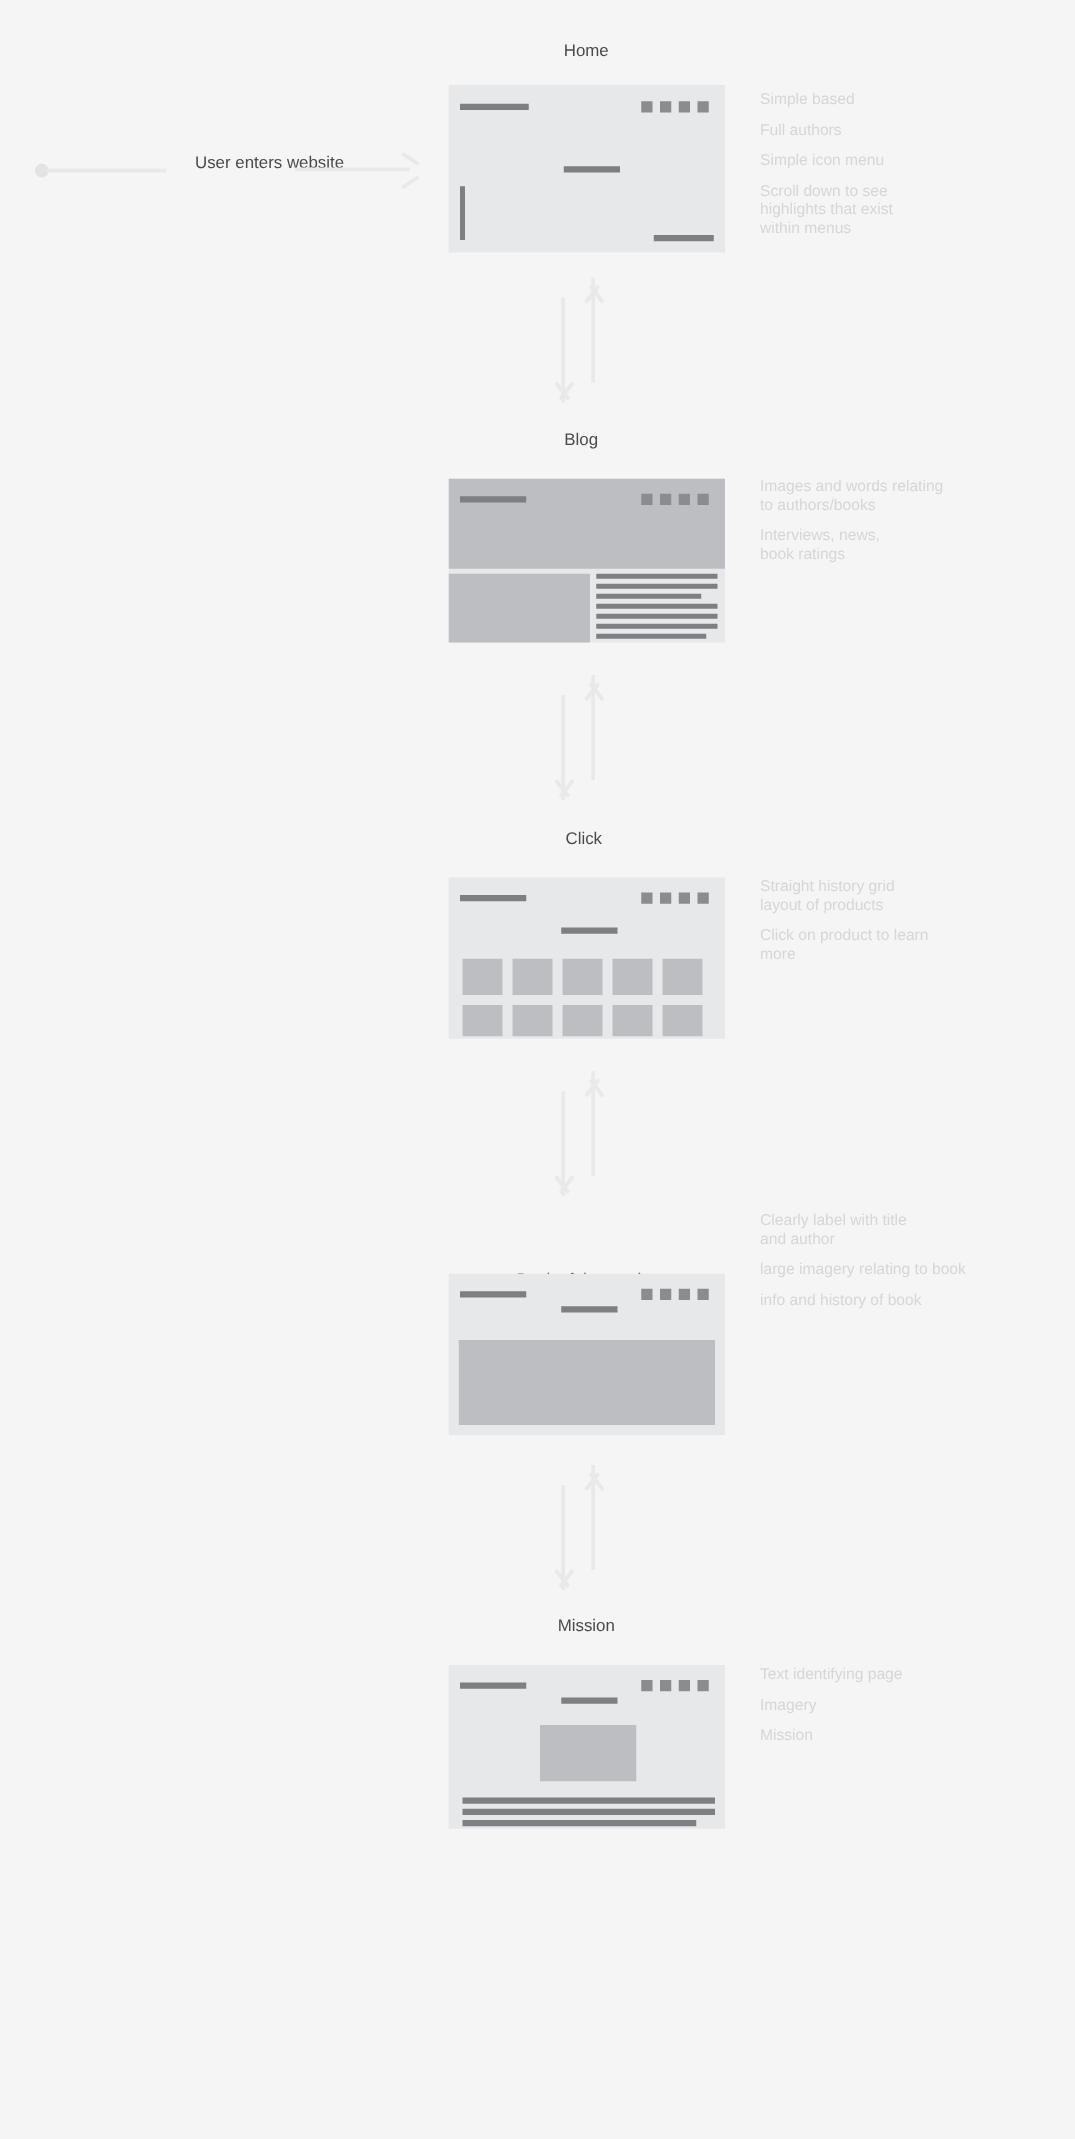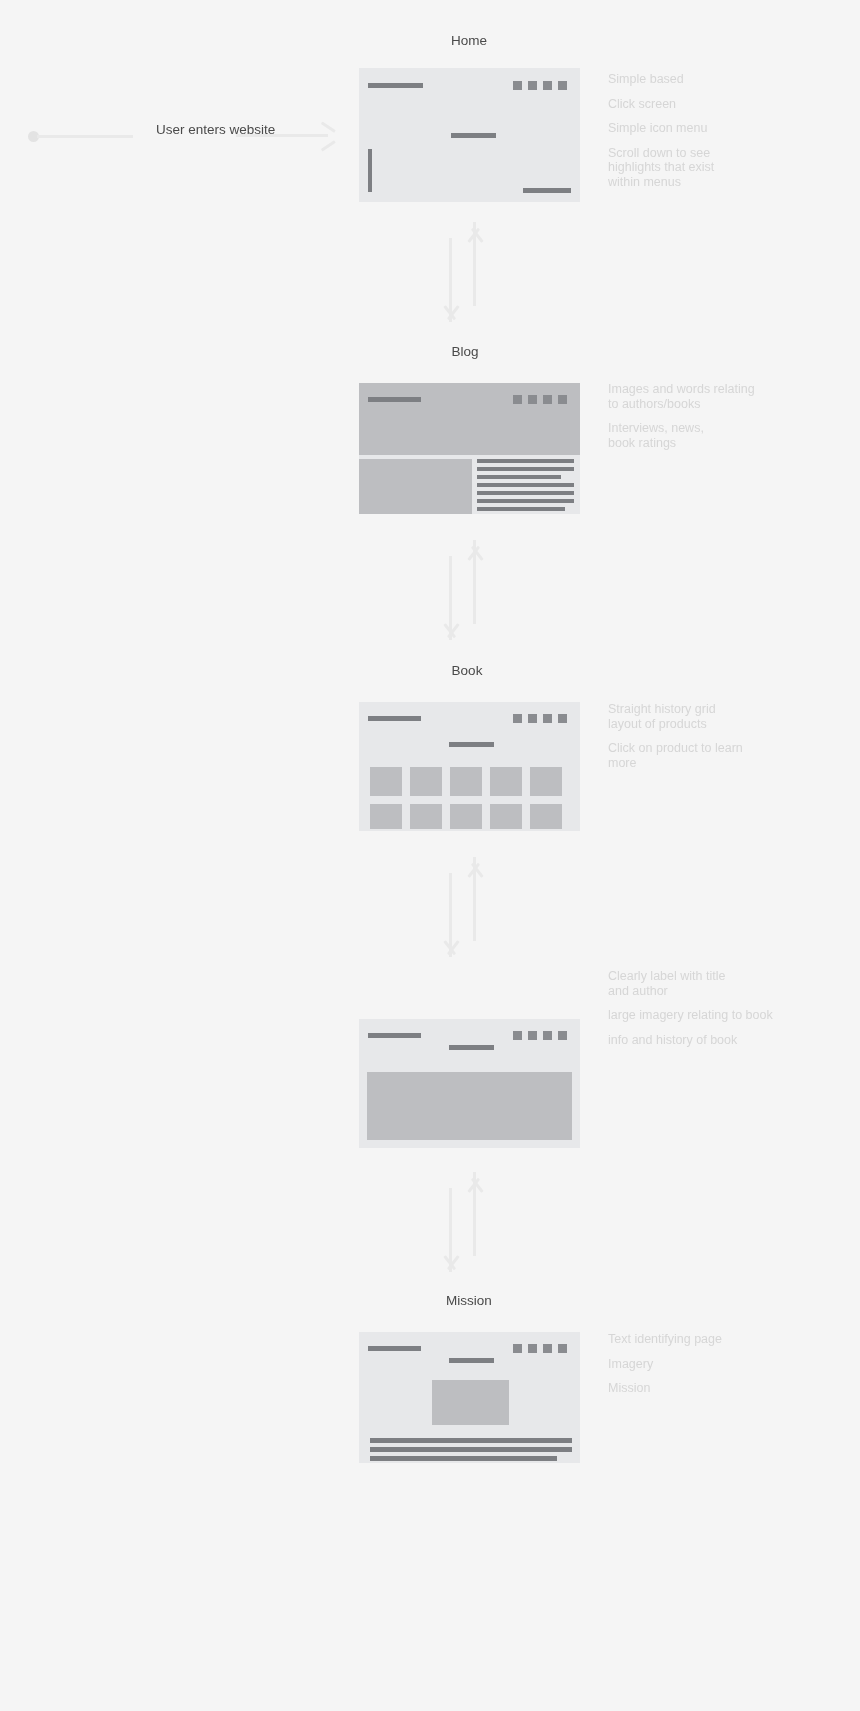--- a/index.html
+++ b/index.html
@@ -139,21 +139,21 @@
       <i></i>
       <i></i>
     </div>
     <div class="bar" style="left:92px; top:65px; width:45px; height:5px;"></div>
     <div class="bar" style="left:9px; top:81px; width:4px; height:43px;"></div>
     <div class="bar" style="right:9px; bottom:9px; width:48px; height:5px;"></div>
   </div>
 
   <div class="notes" style="top:72px;">
     <p>Simple based</p>
-    <p>Click screen</p>
+    <p>Full authors</p>
     <p>Simple icon menu</p>
     <p>Scroll down to see
 highlights that exist
 within menus</p>
   </div>
 
   <div class="v-arrows" style="left:444px; top:222px; height:100px;">
     <div class="v-shaft" style="left:5px; top:16px; height:84px;"></div>
     <div class="v-head down" style="left:-5px; top:84px;">
         <span></span>
@@ -202,21 +202,21 @@
         <span></span>
         <span></span>
       </div>
     <div class="v-shaft" style="left:29px; top:0px; height:84px;"></div>
     <div class="v-head up" style="left:19px; top:0px;">
         <span></span>
         <span></span>
       </div>
   </div>
 
-  <div class="page-title" style="left:317px; top:663px;">Book</div>
+  <div class="page-title" style="left:317px; top:663px;">Click</div>
 
   <div class="wf" style="top:702px; height:129px;">
     <div class="bar" style="left:9px; top:14px; width:53px; height:5px;"></div>
     <div class="menu-dots" style="right:13px; top:12px;">
       <i></i>
       <i></i>
       <i></i>
       <i></i>
     </div>
     <div class="bar" style="left:90px; top:40px; width:45px; height:5px;"></div>

